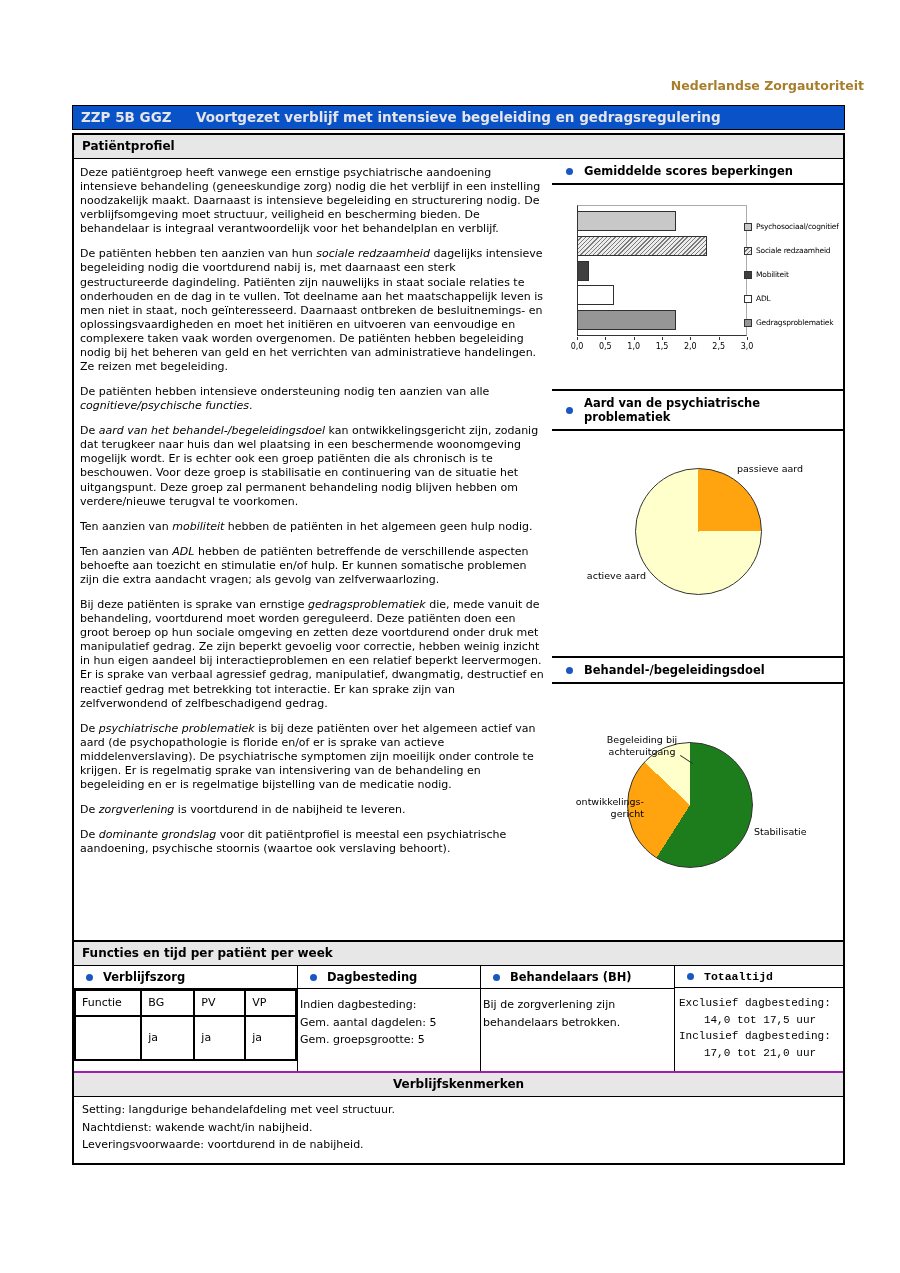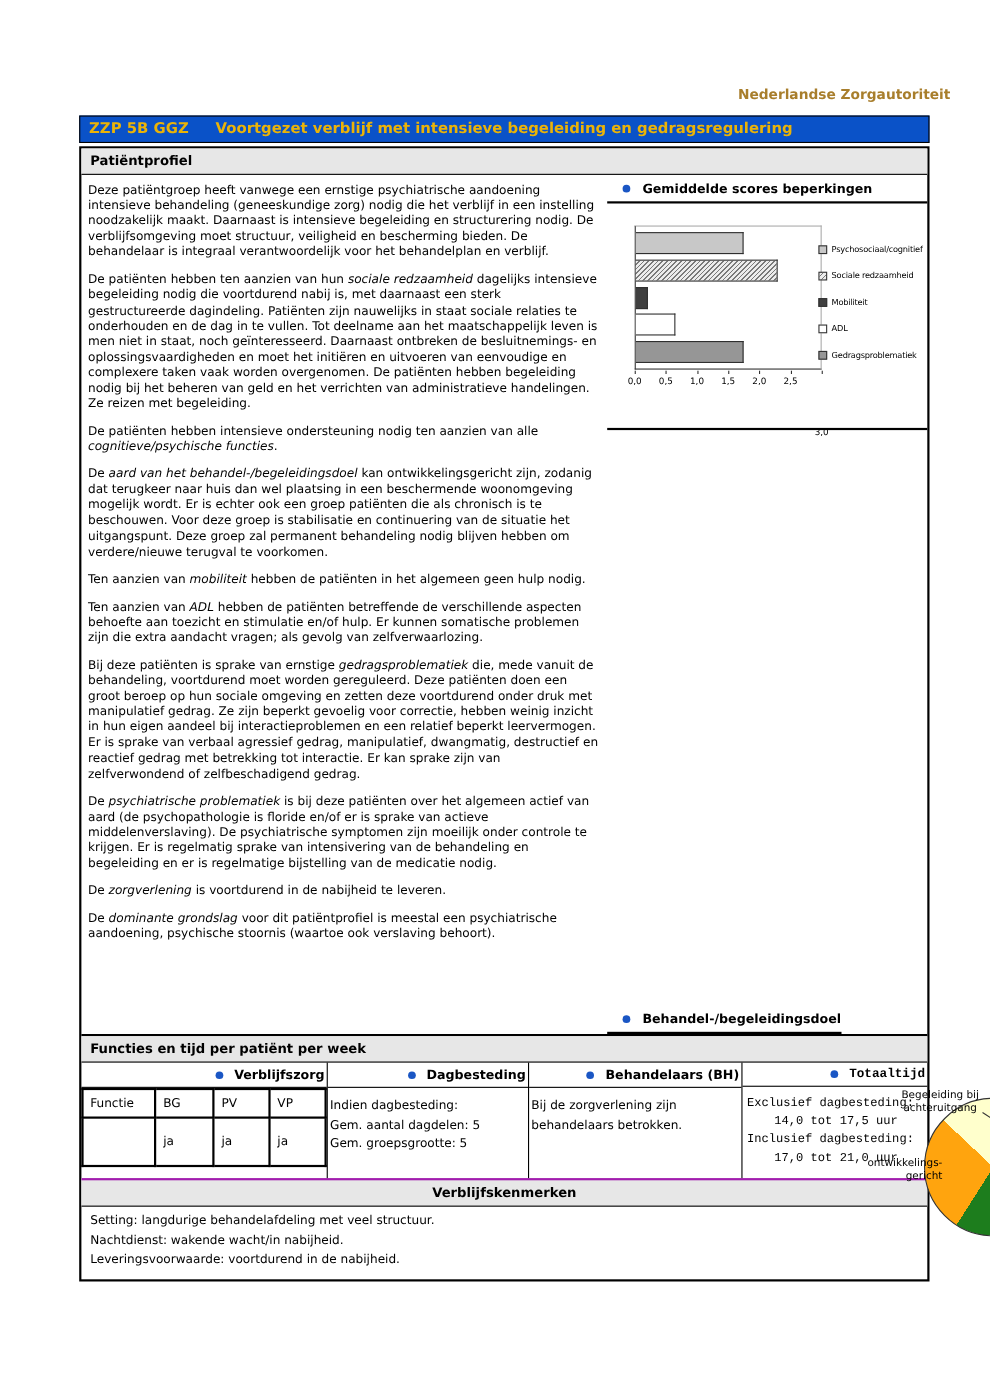--- a/index.html
+++ b/index.html
@@ -3,21 +3,21 @@
 <meta charset="utf-8">
 <style>
   * { margin:0; padding:0; box-sizing:border-box; }
   html,body { background:#fff; }
   .page { position:relative; width:900px; height:1273px; background:#fff;
           font-family:"DejaVu Sans", sans-serif; color:#000; overflow:hidden; }
   .logo { position:absolute; top:78px; right:36px; font-size:12.5px; font-weight:bold;
           color:var(--logo-color,#A87E2C); }
   .doc { position:absolute; left:72px; top:105px; width:773px; }
 
-  .titlebar { display:flex; align-items:flex-end; background:var(--title-bg,#0A52C8); color:#eab308;
+  .titlebar { display:flex; align-items:flex-end; background:var(--title-bg,#0A52C8); color:#e5e5e5;
               font-weight:bold; font-size:13.5px; padding:3px 8px 4px; border:1px solid #000;
               margin-bottom:3px; }
   .titlebar .code { width:115px; }
   .docbox { border:2px solid #000; }
 
   .gray-bar { background:var(--hdr-gray,#E7E7E7); font-weight:bold; font-size:12px;
               padding:4px 8px 5px; border-bottom:1px solid #000; }
 
   .content-row { display:flex; height:783px; border-bottom:2px solid #000; }
   .left-col { width:478px; padding:7px 8px 0 6px; font-size:11px; line-height:1.28; overflow:hidden; }
@@ -54,28 +54,28 @@
   .pie { position:absolute; border-radius:50%; border:1px solid #333; }
   .pie-1 { left:83px; top:37px; width:127px; height:127px; }
   .pie-2 { left:75px; top:58px; width:126px; height:126px; }
   .pie-label { position:absolute; font-size:9.5px; line-height:1.25; }
   .p1-passief { left:185px; top:32px; }
   .p1-actief  { left:8px; top:139px; width:86px; text-align:right; }
   .p2-begeleiding { left:32px; top:50px; width:116px; text-align:center; }
   .p2-leader { position:absolute; left:127px; top:75px; width:15px; height:1px; background:#333;
                transform:rotate(33deg); }
   .p2-ontwikkelings { left:4px; top:112px; width:88px; text-align:right; }
-  .p2-stabilisatie { left:202px; top:142px;margin-left:24px; }
+  .p2-stabilisatie { left:202px; top:142px; }
 
   .ftable { display:flex; }
   .fcol { border-right:1px solid #000; display:flex; flex-direction:column; }
   .fcol:last-child { border-right:none; }
   .fcol-1 { width:224px; } .fcol-2 { width:183px; } .fcol-3 { width:194px; } .fcol-4 { flex:1;font-family:Liberation Mono, monospace; }
   .fcol-header { display:flex; align-items:center; gap:10px; padding:4px 2px 4px 12px;
-                 border-bottom:1px solid #000; font-weight:bold; font-size:11.5px;justify-content:flex-end; }
+                 border-bottom:1px solid #000; font-weight:bold; font-size:11.5px; }
   .fcol-body { font-size:11px; padding:7px 2px; min-height:80px; line-height:1.6; }
   .fcol-body.nopad { padding:0 0 10px 0; }
   .subtable { border-collapse:collapse; width:100%; }
   .subtable td { border:2px solid #000; font-size:11px; padding:2px 6px; }
   .subtable tr:first-child td { height:26px; }
   .subtable tr:last-child td { height:44px; }
   .tt-line { padding-left:2px; }
   .tt-center { text-align:center; }
 
   .kenm-header { border-top:2px solid #a21caf;text-align:center; }
@@ -132,21 +132,21 @@
                   <span class="tick" style="left: 16.6667%;">0,5</span>
                   <span class="tickmark" style="left: 33.3333%;"></span>
                   <span class="tick" style="left: 33.3333%;">1,0</span>
                   <span class="tickmark" style="left: 50%;"></span>
                   <span class="tick" style="left: 50%;">1,5</span>
                   <span class="tickmark" style="left: 66.6667%;"></span>
                   <span class="tick" style="left: 66.6667%;">2,0</span>
                   <span class="tickmark" style="left: 83.3333%;"></span>
                   <span class="tick" style="left: 83.3333%;">2,5</span>
                   <span class="tickmark" style="left: 100%;"></span>
-                  <span class="tick" style="left: 100%; margin-top: 46px;">3,0</span>
+                  <span class="tick" style="left: 100%;">3,0</span>
                 </div>
               <div class="bar-legend">
                   <div class="legend-item">
                     <span class="sw sw-silver"></span>
                     <span>Psychosociaal/cognitief</span>
                   </div>
                   <div class="legend-item">
                     <span class="sw sw-hatch"></span>
                     <span>Sociale redzaamheid</span>
                   </div>
@@ -159,22 +159,33 @@
                     <span>ADL</span>
                   </div>
                   <div class="legend-item">
                     <span class="sw sw-gray"></span>
                     <span>Gedragsproblematiek</span>
                   </div>
                 </div>
             </div>
           </div>
 
-
-          <div class="chart-section" style="flex:1; display:flex; align-items:flex-end;">
+          <div class="chart-section">
+            <div class="chart-header">
+              <span class="bullet"></span>
+              <span>Aard van de psychiatrische problematiek</span>
+            </div>
+            <div class="pie-body pie1-body">
+              <div class="pie pie-1" style="background: conic-gradient(rgb(255, 164, 14) 0%, rgb(255, 164, 14) 25%, rgb(255, 255, 204) 25%, rgb(255, 255, 204) 100%);"></div>
+              <div class="pie-label p1-passief">passieve aard</div>
+              <div class="pie-label p1-actief">actieve aard</div>
+            </div>
+          </div>
+
+          <div class="chart-section" style="flex:1; display:flex; flex-direction:column;">
             <div class="chart-header">
               <span class="bullet"></span>
               <span>Behandel-/begeleidingsdoel</span>
             </div>
             <div class="pie-body pie2-body">
               <div class="pie pie-2" style="background: conic-gradient(rgb(29, 125, 29) 0%, rgb(29, 125, 29) 59%, rgb(255, 164, 14) 59%, rgb(255, 164, 14) 87%, rgb(255, 255, 204) 87%, rgb(255, 255, 204) 100%);"></div>
               <div class="pie-label p2-begeleiding">Begeleiding bij achteruitgang</div>
               <div class="p2-leader"></div>
               <div class="pie-label p2-ontwikkelings">ontwikkelings-gericht</div>
               <div class="pie-label p2-stabilisatie">Stabilisatie</div>

